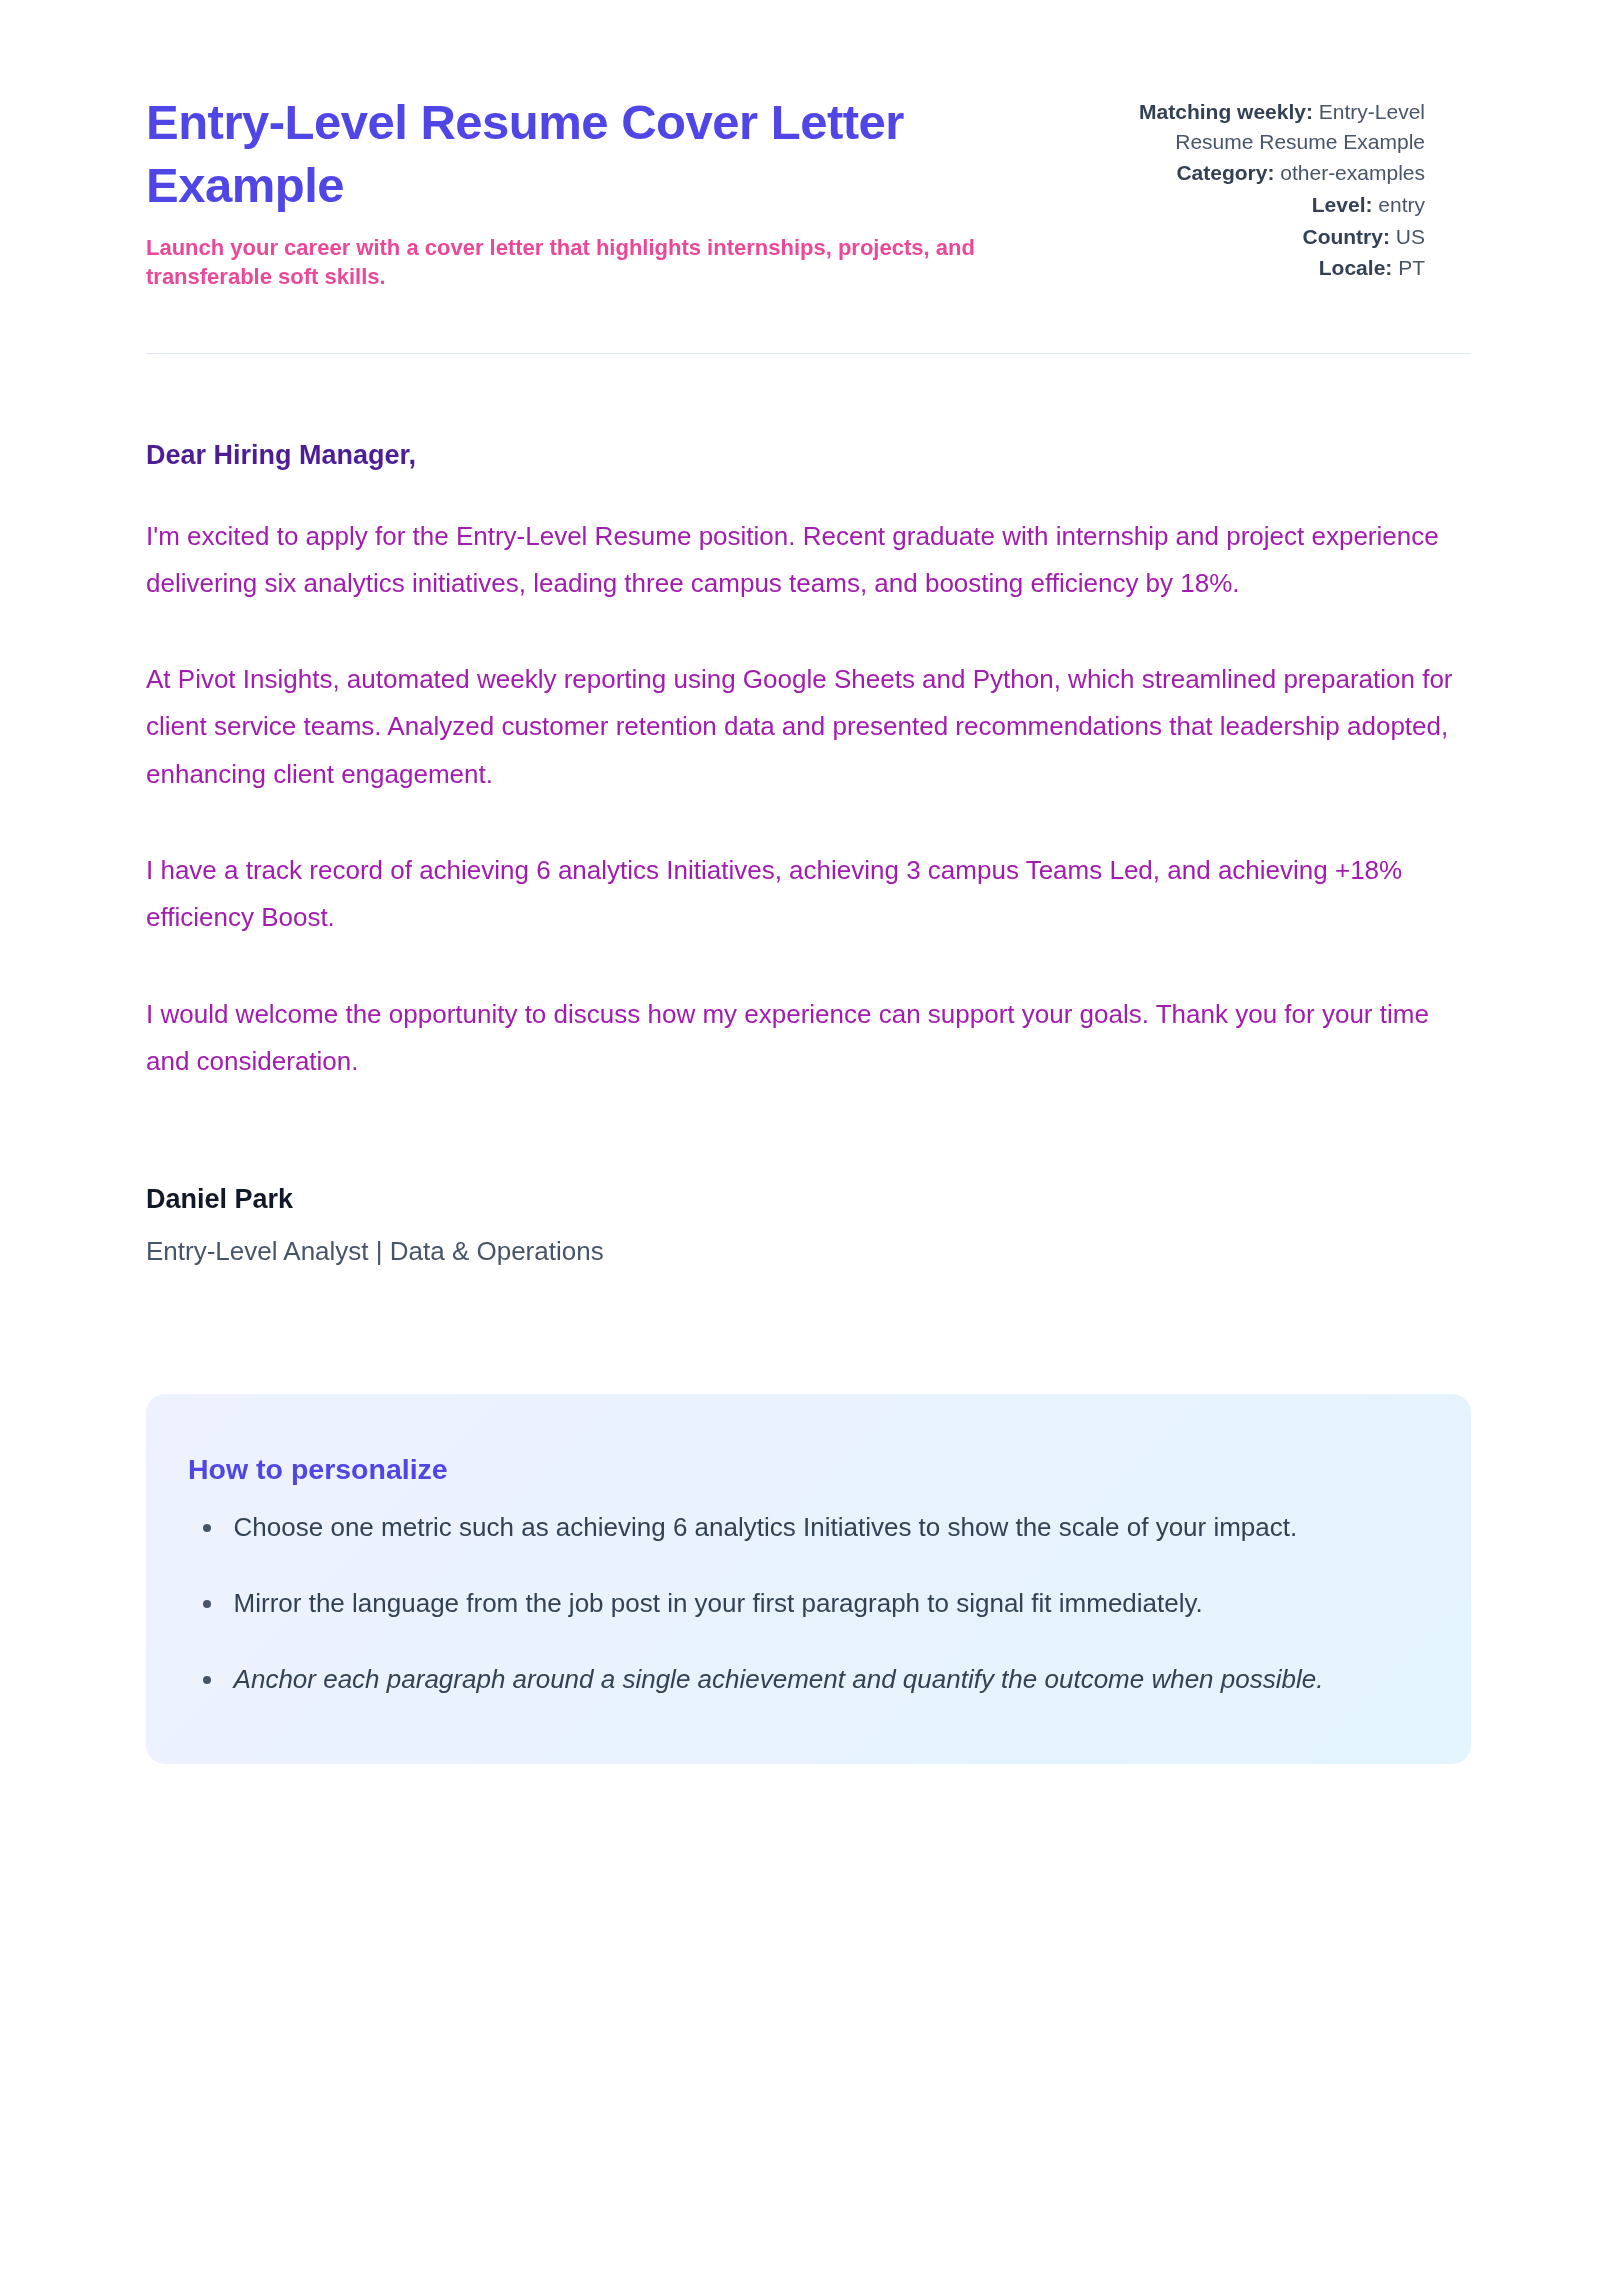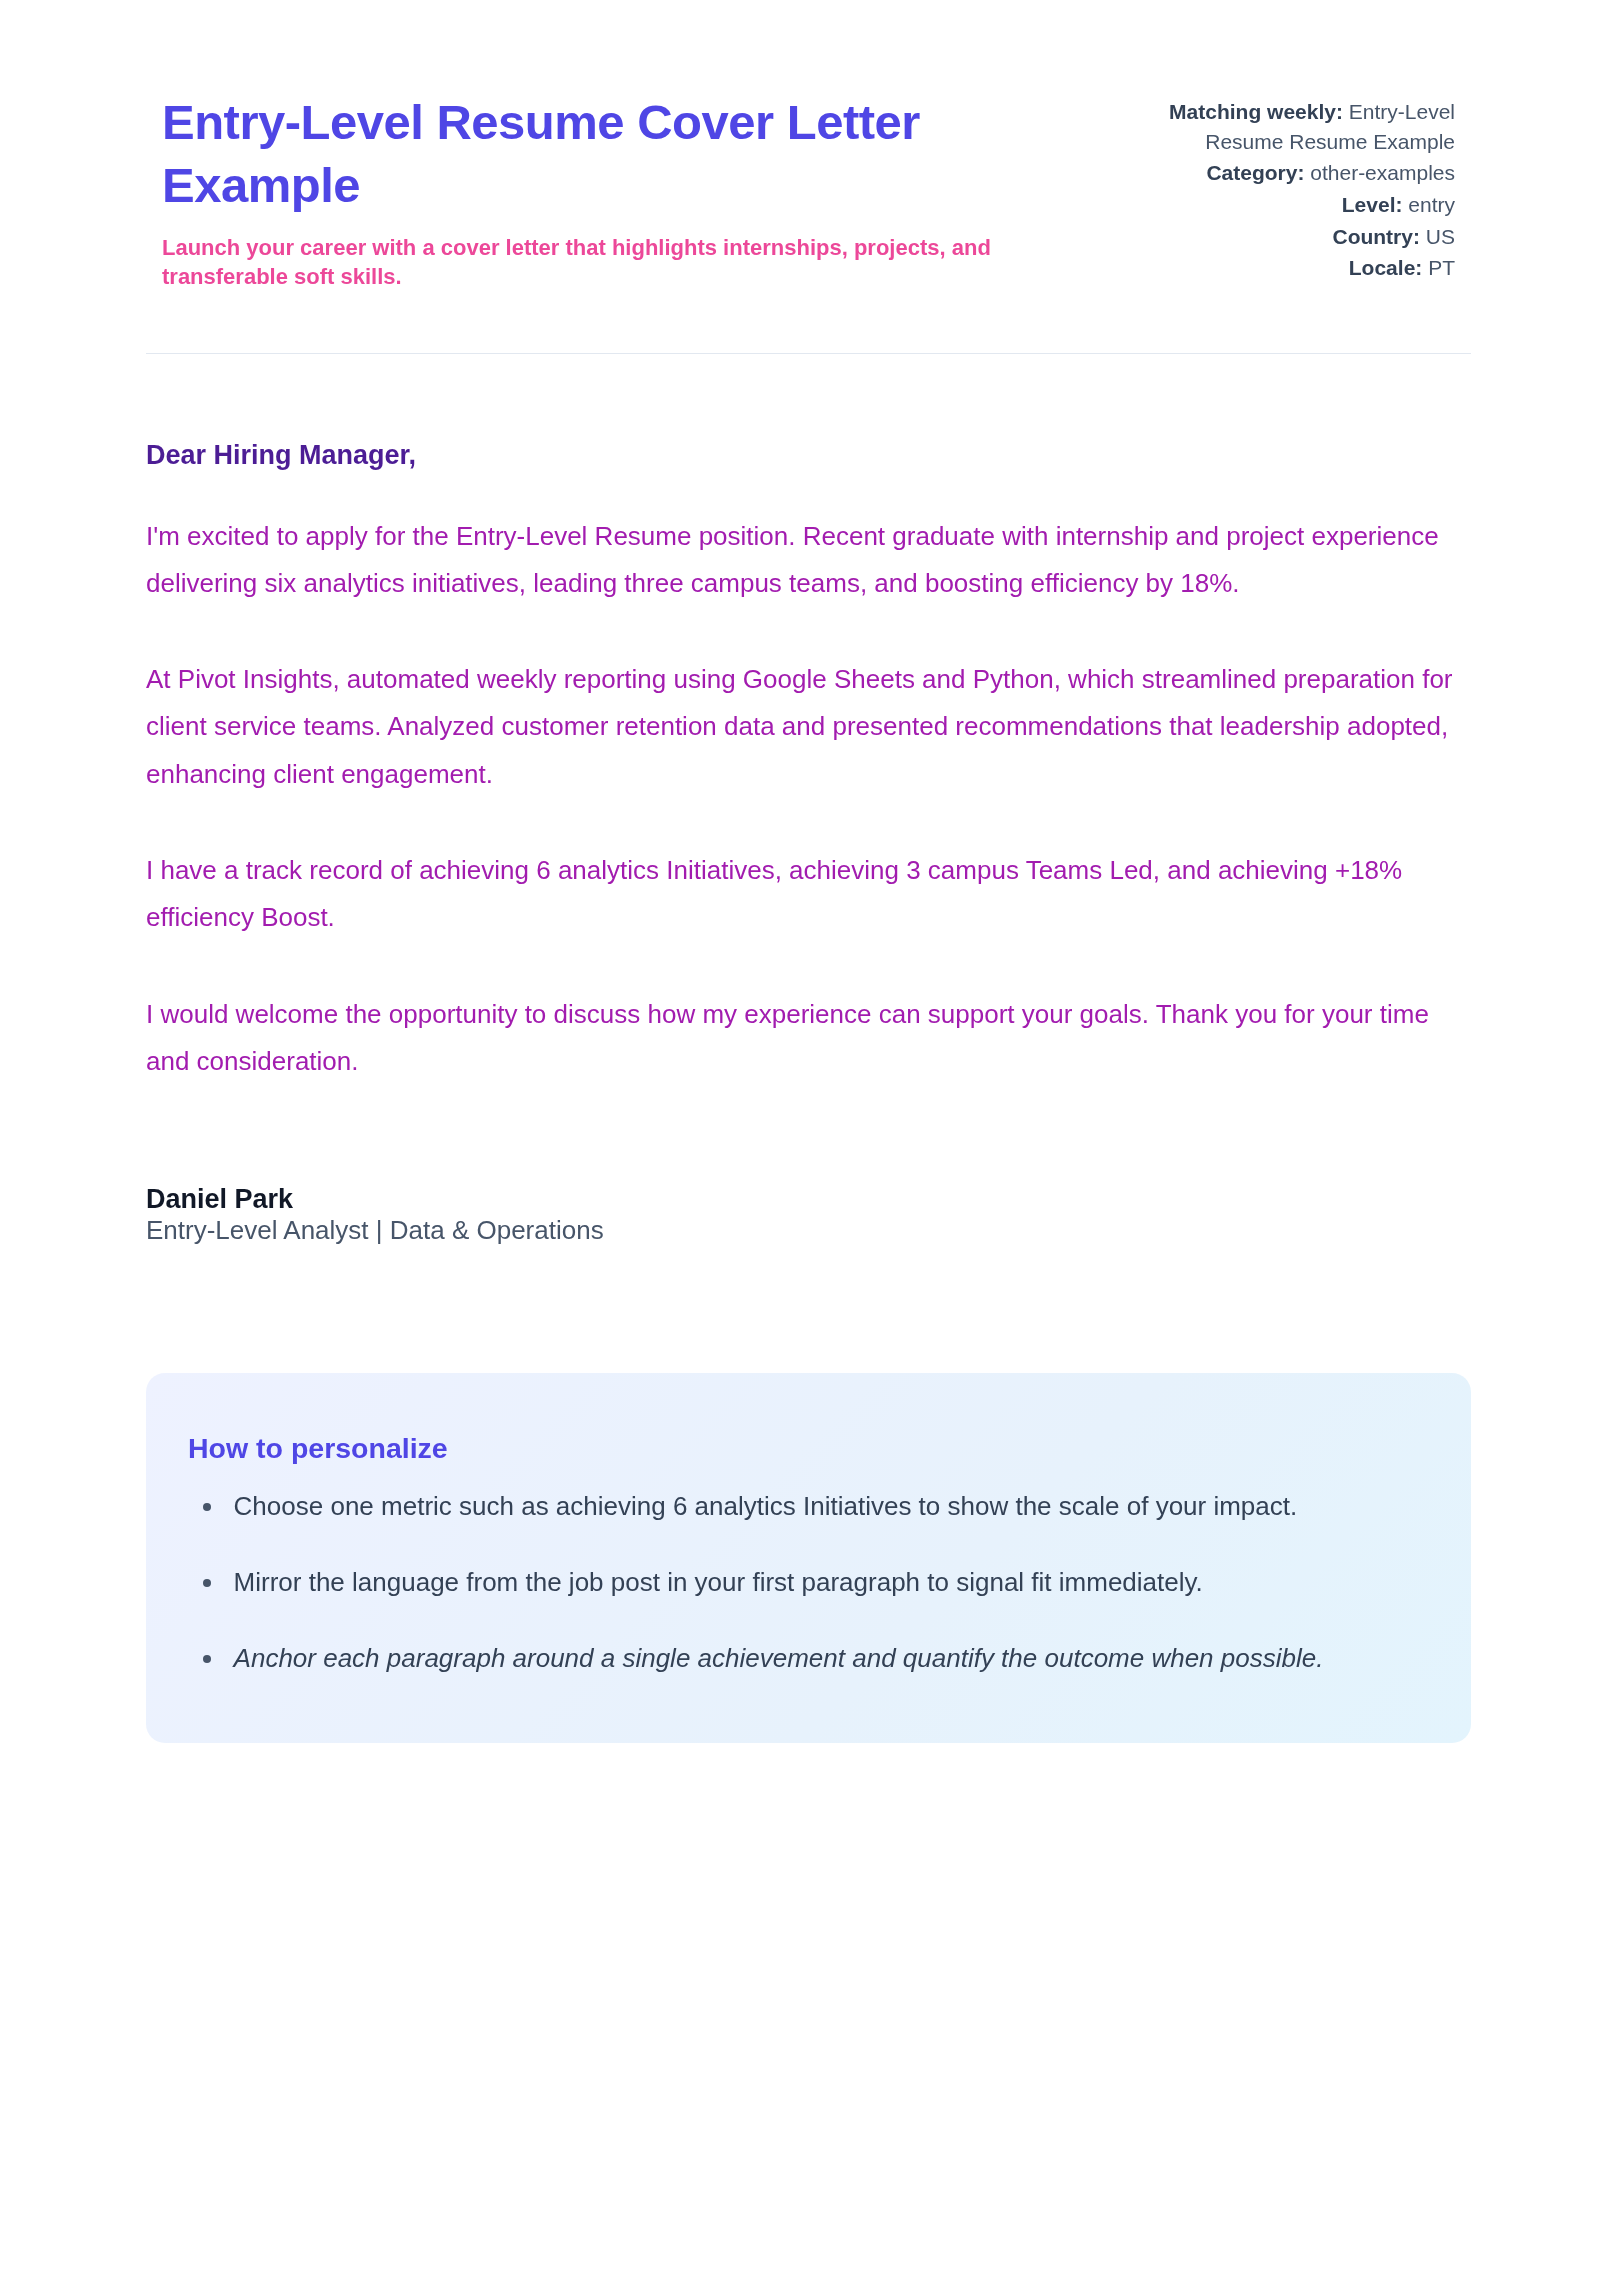--- a/index.html
+++ b/index.html
@@ -11,23 +11,23 @@
   .page {
     width: 1617px;
     min-height: 2283px;
     margin: 0 auto;
     background: #ffffff;
     padding: 91px 146px 114px 146px;
   }
   
   .header {
     display: flex;
-    justify-content: center;
+    justify-content: flex-start;
     align-items: flex-start;
-    gap: 52px;
+    gap: 38px;
   }
   .header-left { flex: 1 1 auto; max-width: 913px; }
   .page-title {
     color: #4f46e5;
     font-size: 49px;
     line-height: 1.28;
     font-weight: bold;
     letter-spacing: -0.5px;
     margin-bottom: 17px;
   }
@@ -68,20 +68,21 @@
     color: #a21caf;
     margin-bottom: 49px;
     max-width: 1326px;
   }
   
   .signature { margin-top: 99px; }
   .signature-name {
     font-size: 27px;
     font-weight: bold;
     color: #111827;
+    margin-bottom: 21px;
   }
   .signature-role {
     font-size: 26px;
     color: #475569;
   }
   
   .tip-card {
     margin-top: 127px;
     border-radius: 19px;
     background: linear-gradient(135deg, #eef2ff 0%, #e7f2fc 60%, #e3f4fd 100%);

